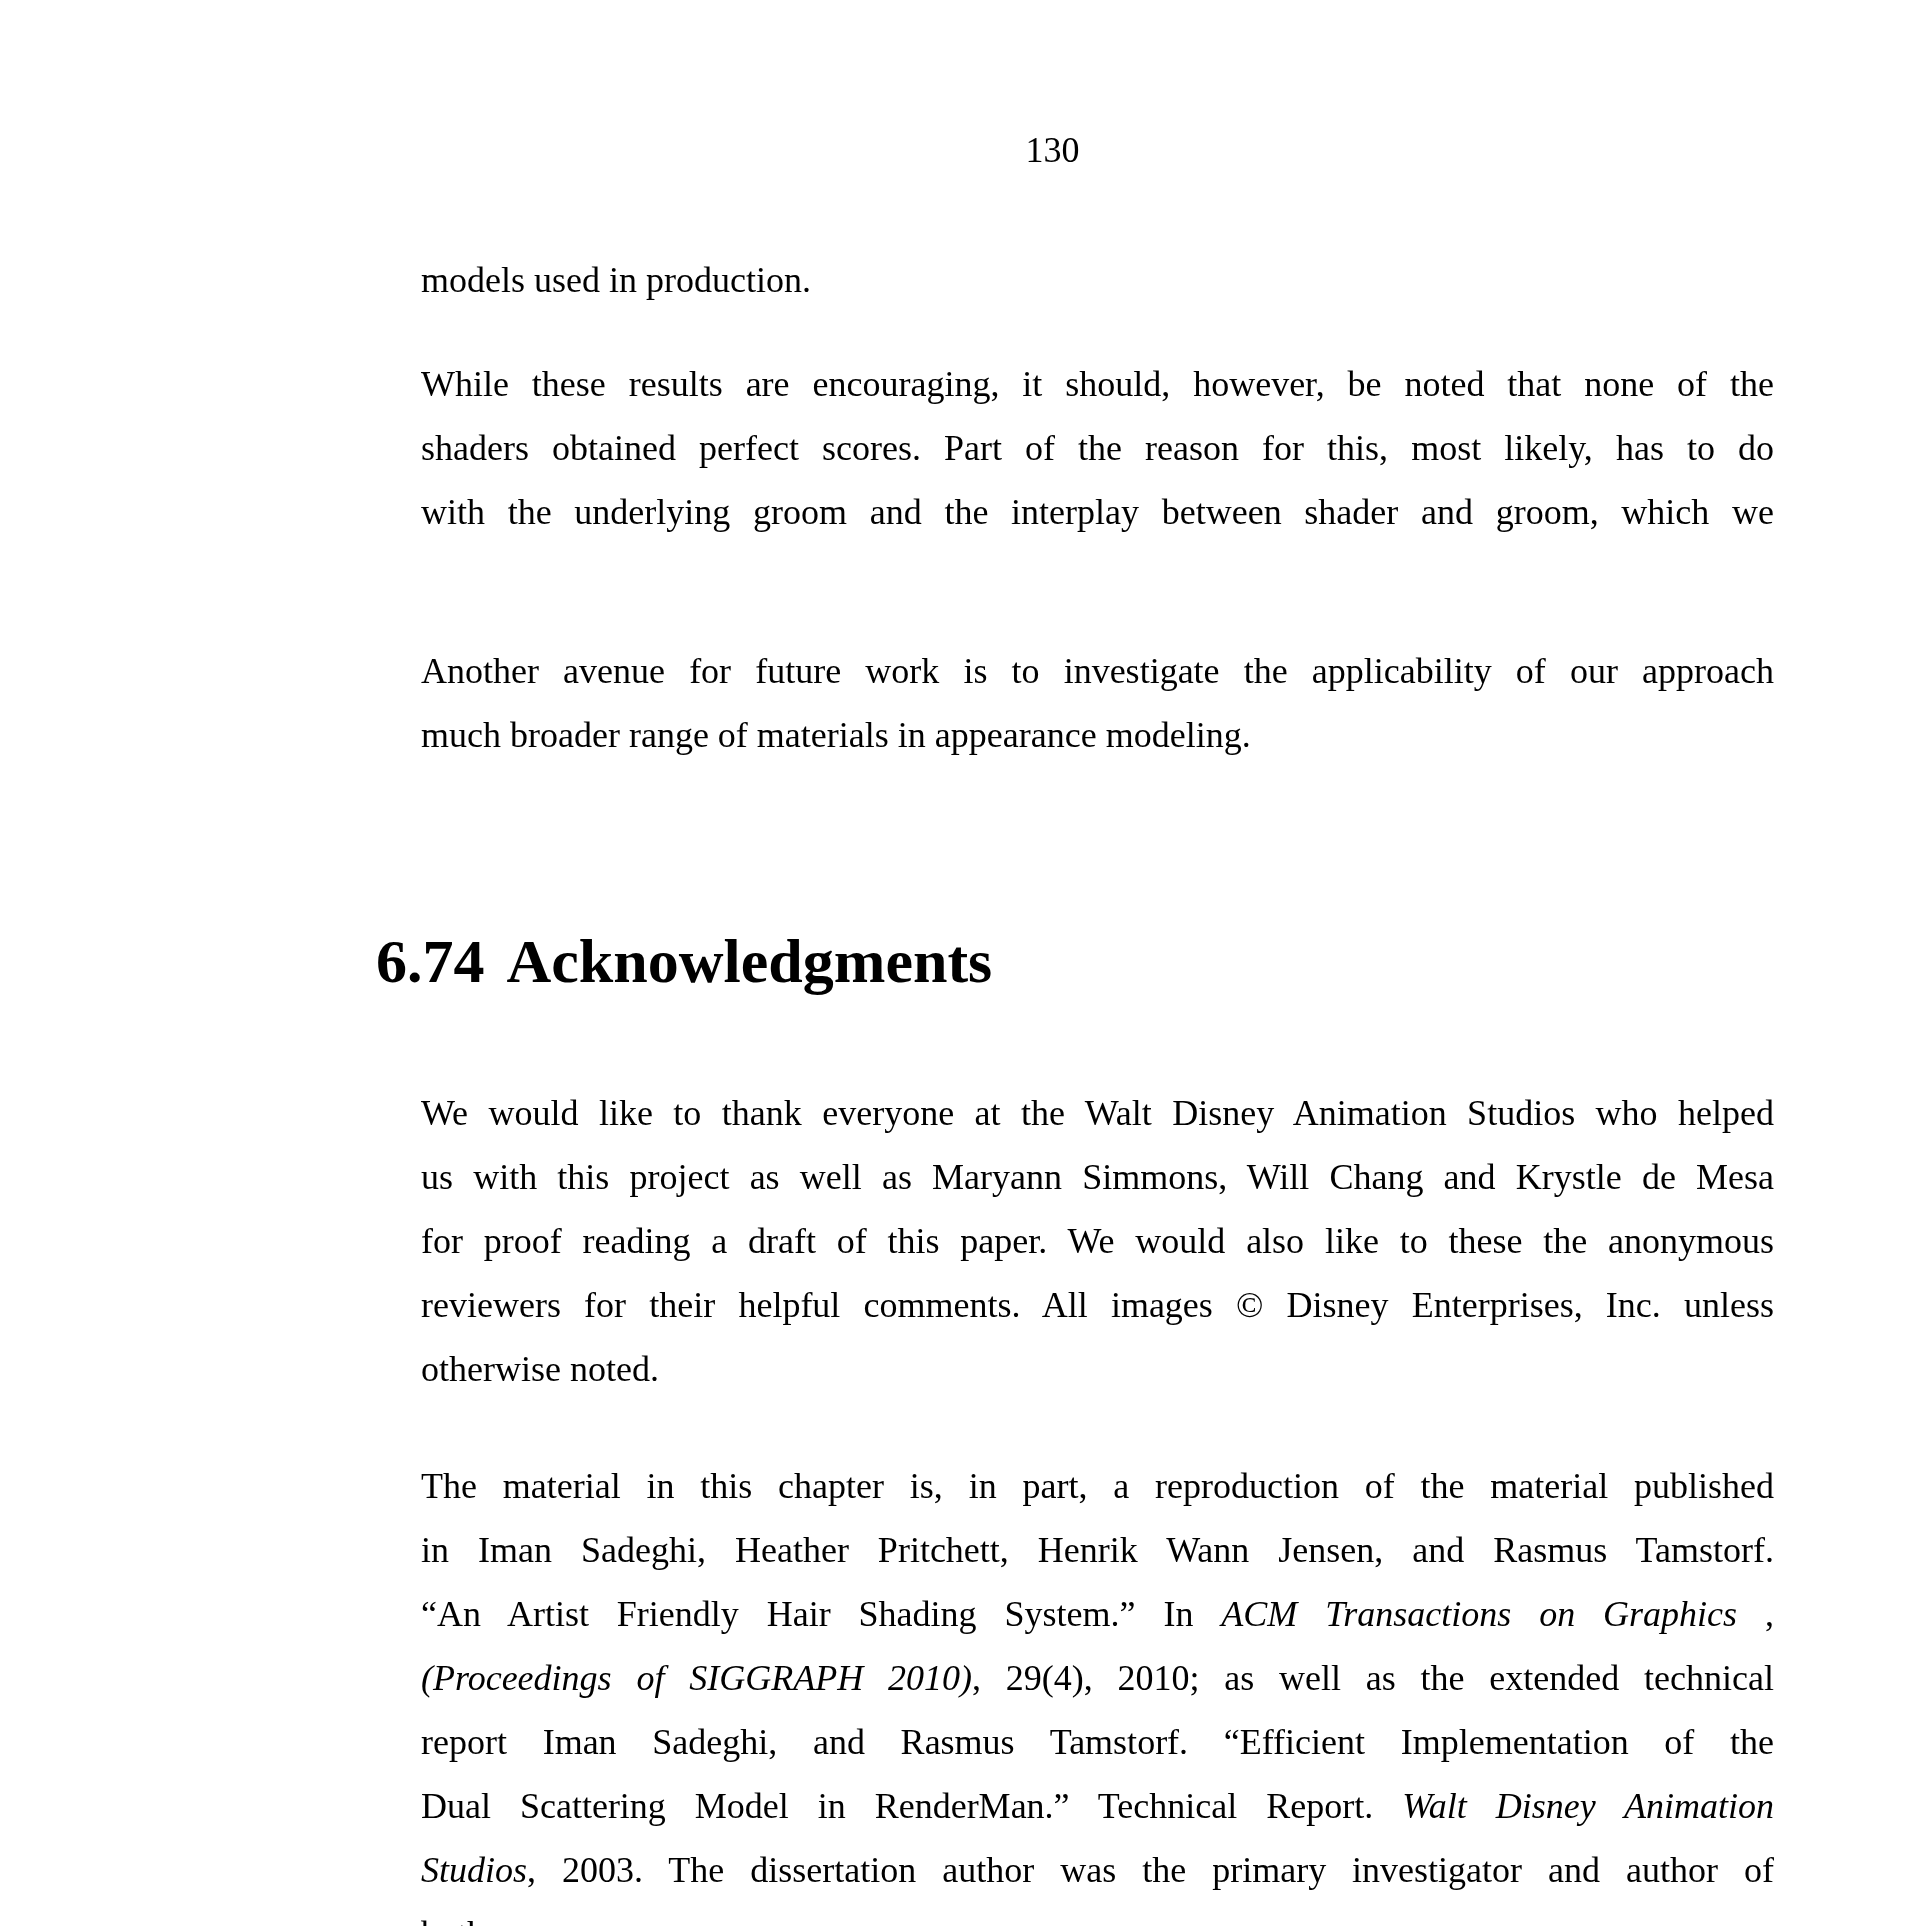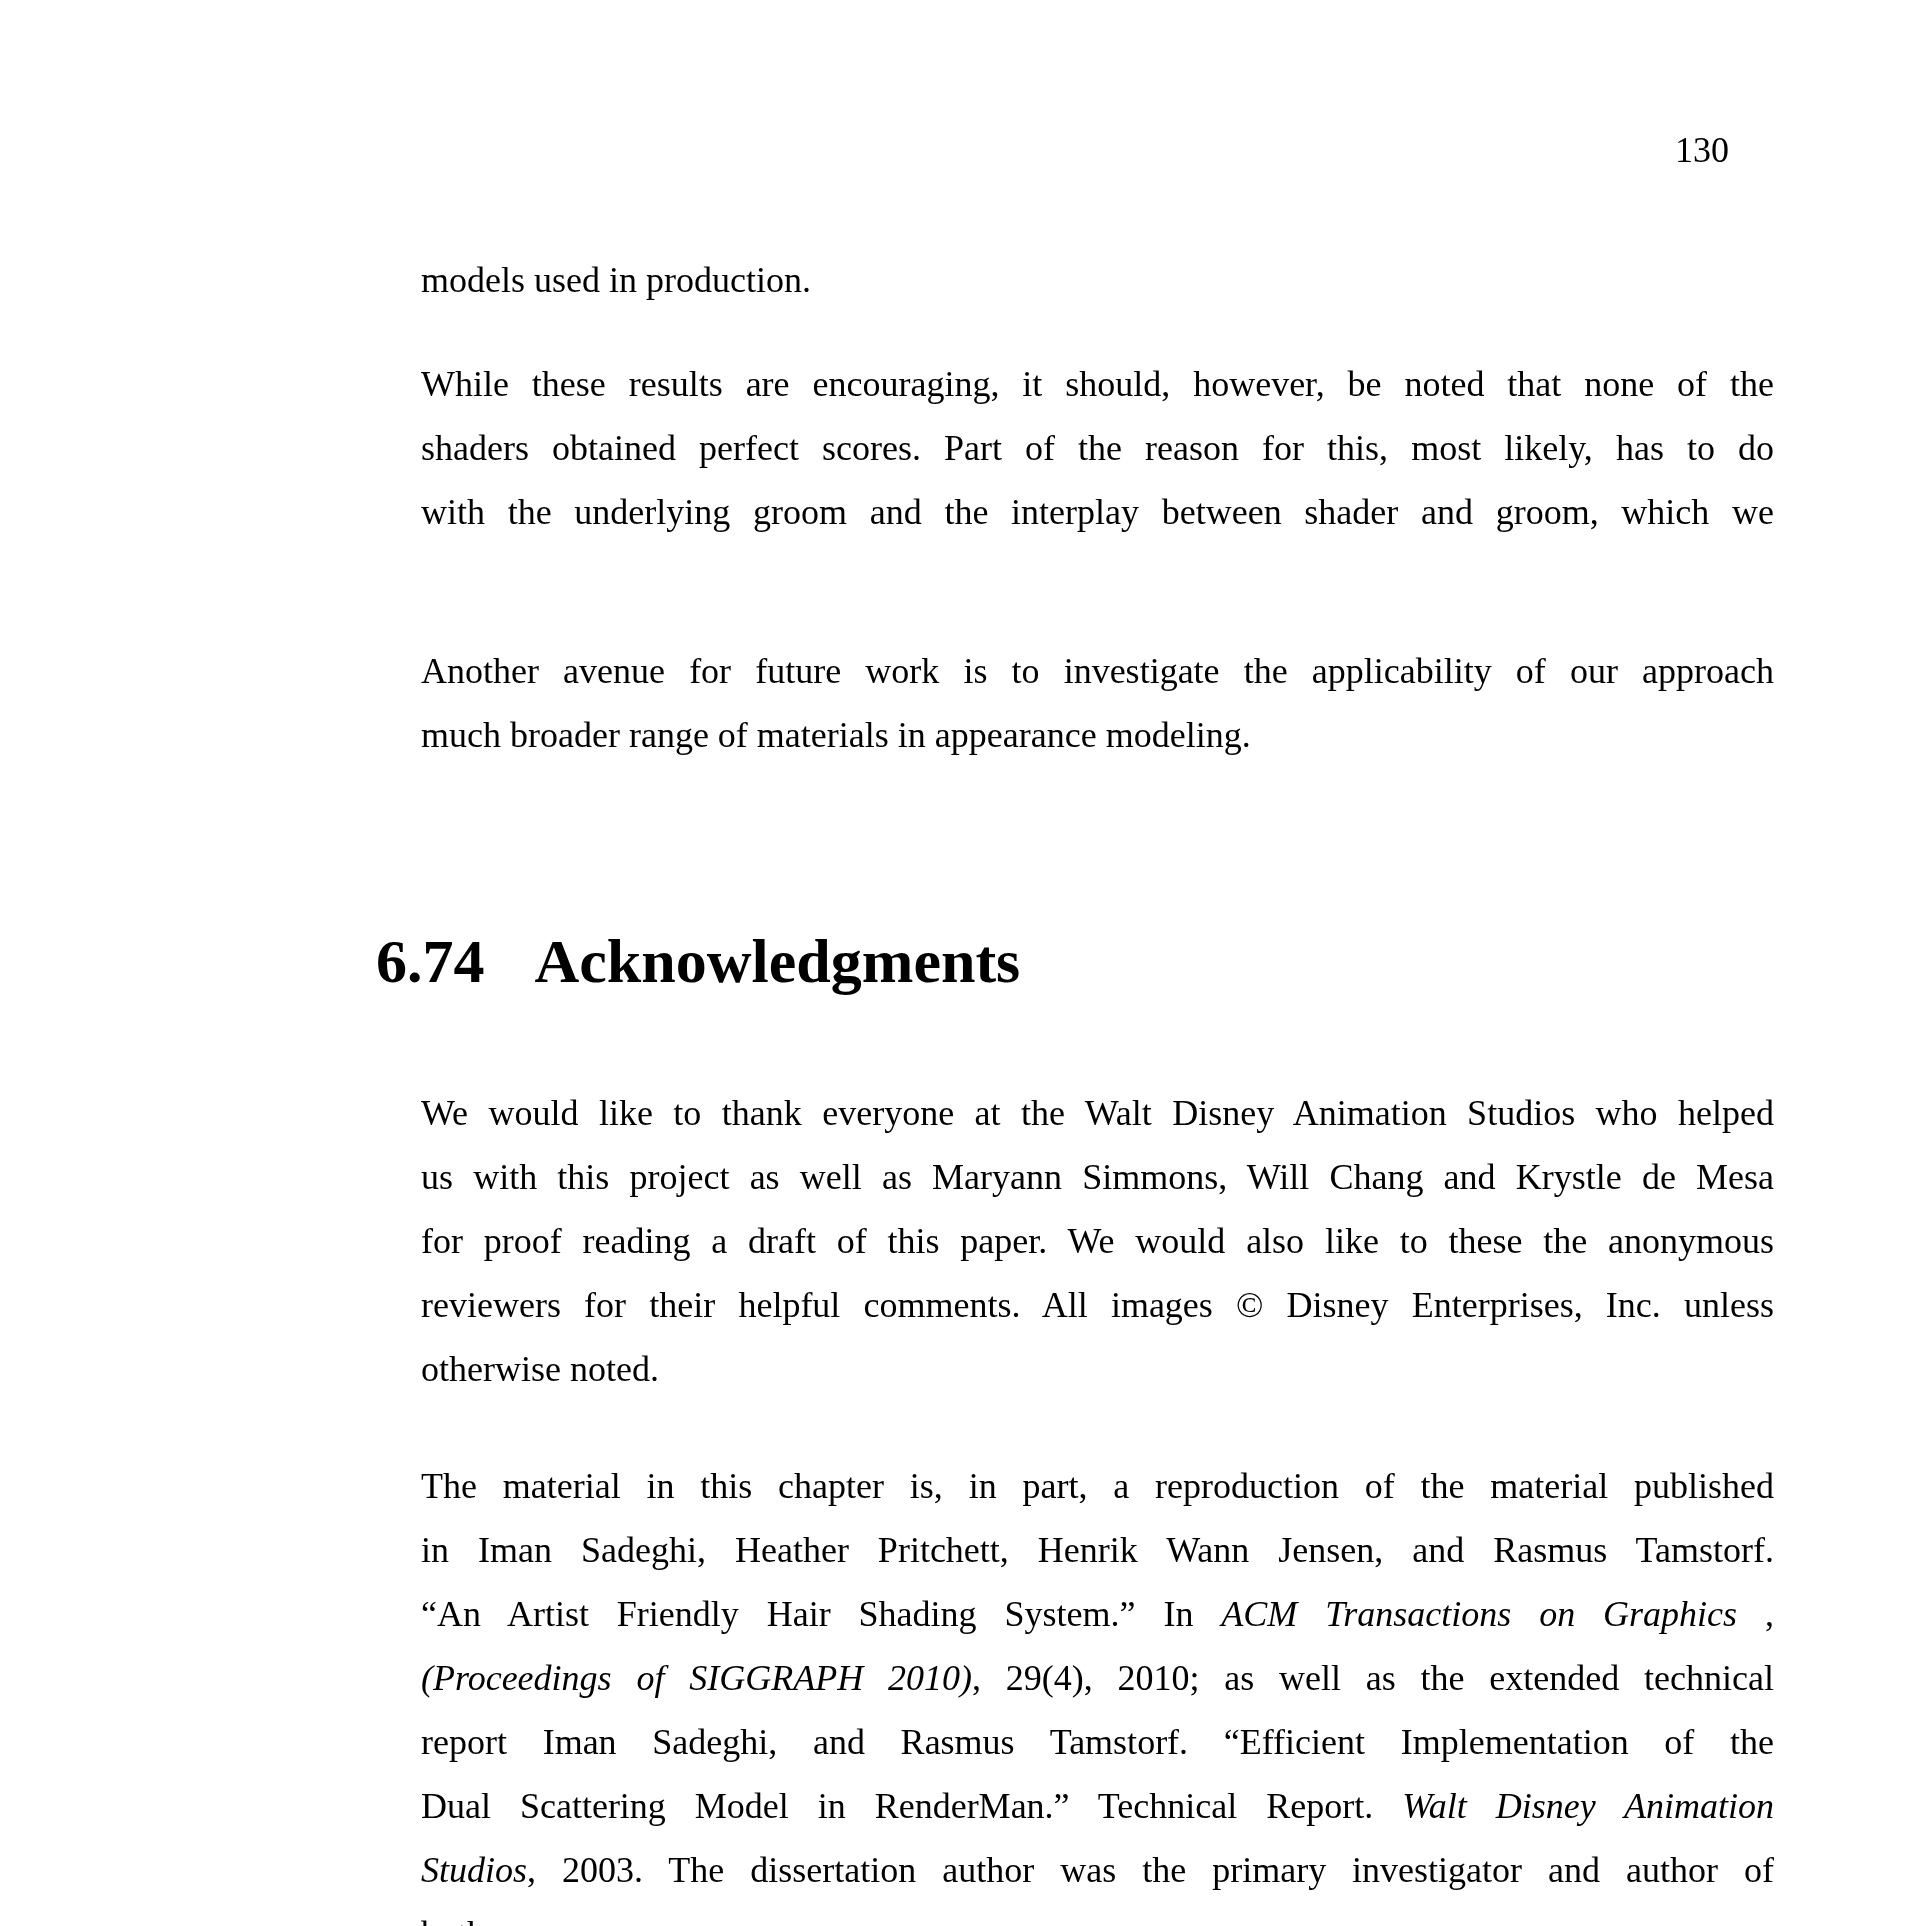--- a/index.html
+++ b/index.html
@@ -30,34 +30,34 @@
   .just {
     text-align: justify;
     text-align-last: justify;
   }
   .pageno {
     position: absolute;
     left: 376px;
     width: 1353px;
     top: 129px;
     font-size: 36px;
-    text-align: right;
+    text-align: center;
   }
   .heading {
     position: absolute;
     left: 376px;
     width: 1464px;
     top: 923px;
     margin: 0;
     font-size: 62px;
     font-weight: bold;
     line-height: 77px;
     white-space: nowrap;
   }
-  .heading .title { margin-left: 50px; }
+  .heading .title { margin-left: 22px; }
   .it { font-style: italic; }
 </style>
 </head>
 <body>
 
 <div class="page">
 
   <div class="pageno">130</div>
 
   <div class="col para" style="top:248px">

